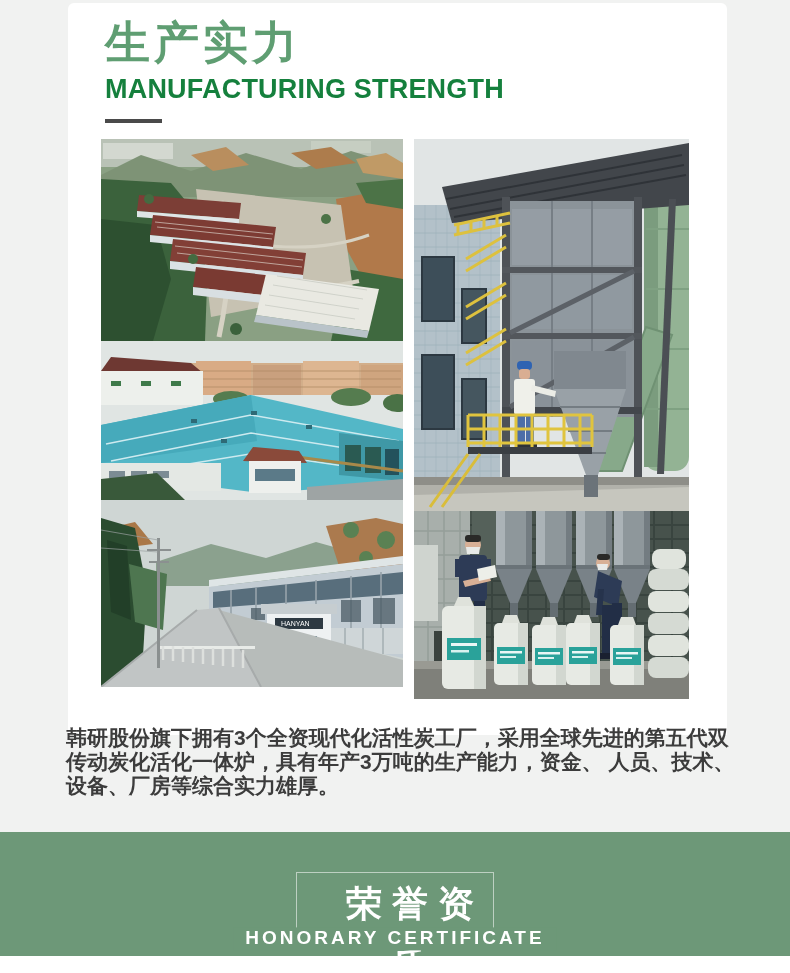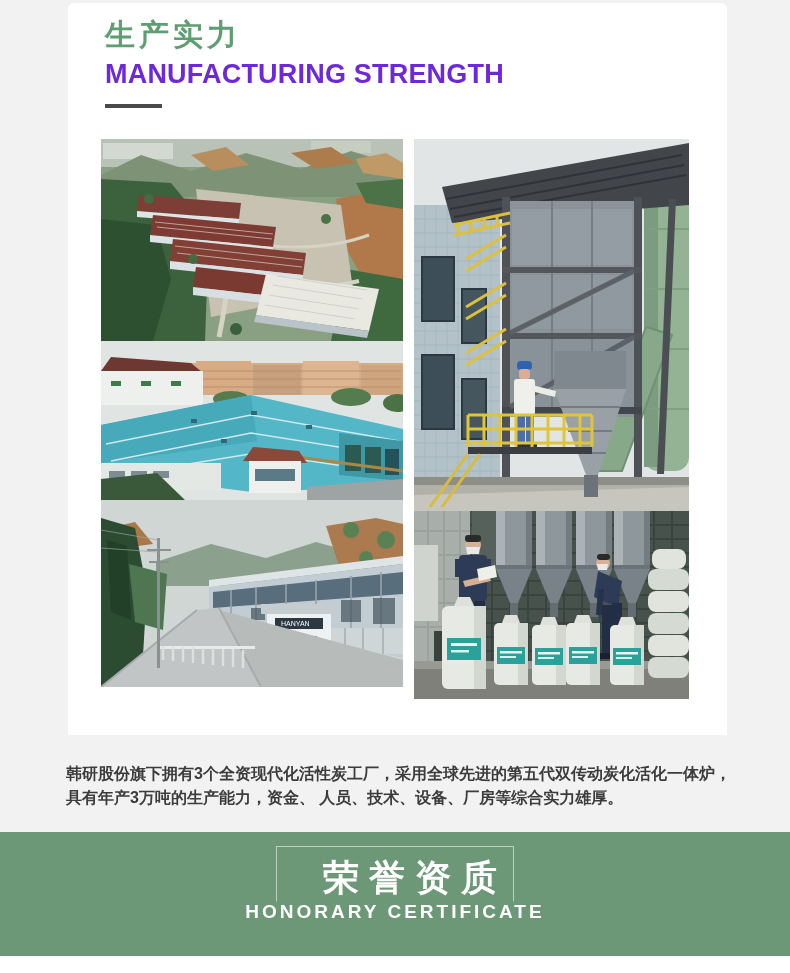--- a/index.html
+++ b/index.html
@@ -12,40 +12,40 @@
   body{
     width:790px;height:973px;position:relative;background:#ffffff;
     font-family:"Liberation Sans","DejaVu Sans",sans-serif;overflow:hidden;
   }
   .bg-top{position:absolute;left:0;top:0;width:790px;height:832px;background:#f1f2f1;}
   .card{
     position:absolute;left:68px;top:3px;width:659px;height:732px;
     background:#ffffff;border-radius:6px 6px 0 0;
   }
   .title-block{padding:16px 0 0 37px;}
-  .title-cn{margin:0;font-size:30px;font-weight:700;line-height:1.05;
+  .title-cn{margin:0;font-size:45px;font-weight:700;line-height:1.05;
     color:var(--accent-green);letter-spacing:4px;}
   .title-en{margin:10px 0 0 0;font-size:27px;font-weight:700;line-height:1;
-    color:#6d28d9;letter-spacing:0.2px;}
+    color:#15803d;letter-spacing:0.2px;}
   .title-underline{width:57px;height:4px;background:#4a4a4a;margin-top:16px;}
   .photo-grid{position:absolute;left:33px;top:136px;display:flex;gap:11px;}
   .col-left{width:302px;}
   .col-right{width:275px;}
   figure.photo{margin:0;padding:0;}
   figure.photo svg{display:block;}
   .p2{margin-top:11px;}
   .p3{margin-top:8px;}
   .p5{margin-top:8px;}
   .desc{
-    position:absolute;left:66px;top:762px;width:676px;margin:0;
-    font-size:16px;line-height:24px;font-weight:700;color:var(--text-dark);
+    position:absolute;left:66px;top:726px;width:676px;margin:0;
+    font-size:21px;line-height:24px;font-weight:700;color:var(--text-dark);
   }
   .honor-band{position:absolute;left:0;top:832px;width:790px;height:124px;background:var(--band-green);}
   .cert-box{
-    width:238px;height:68px;margin:14px auto 0;position:relative;
+    width:198px;height:68px;margin:40px auto 0;position:relative;
     border:1px solid rgba(255,255,255,0.55);
     padding-left:30px;
   }
   .cert-cn{
     font-size:36px;font-weight:700;color:#ffffff;text-align:center;
     letter-spacing:10px;padding-left:10px;line-height:62px;
   }
   .cert-en{
     position:absolute;left:50%;bottom:0;transform:translate(-50%,50%);
     background:var(--band-green);color:#ffffff;font-size:19px;font-weight:700;

